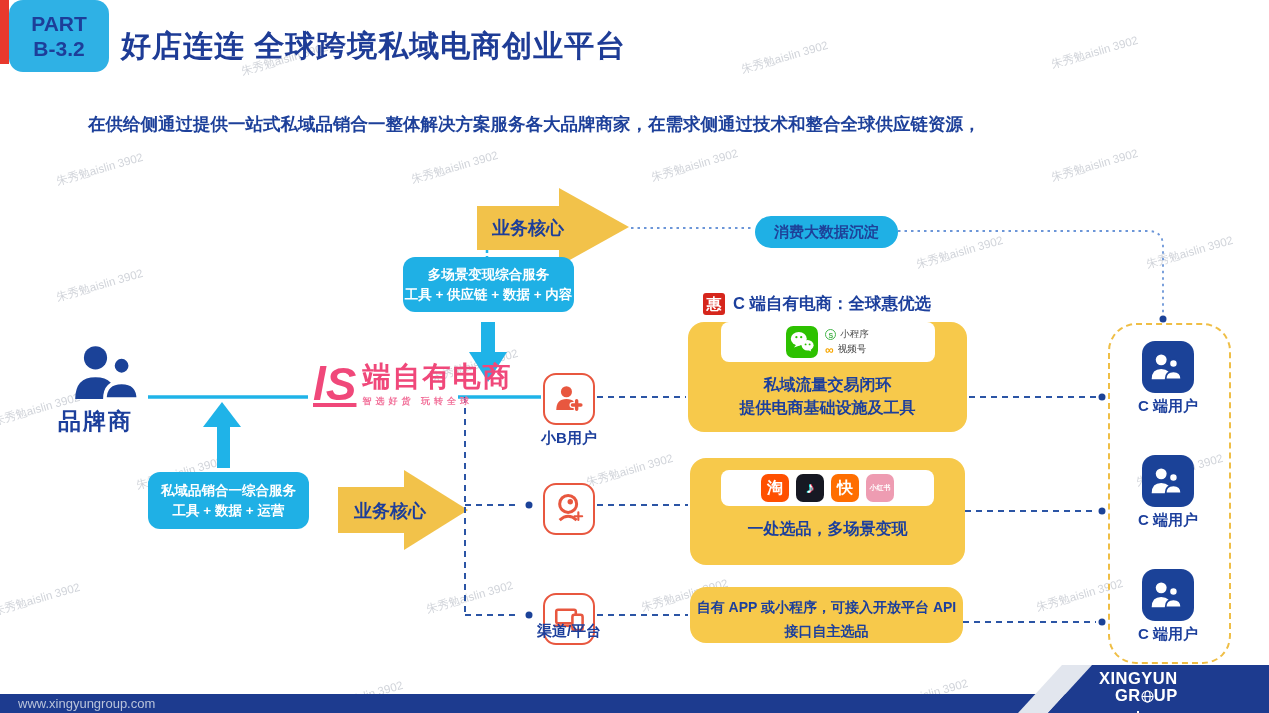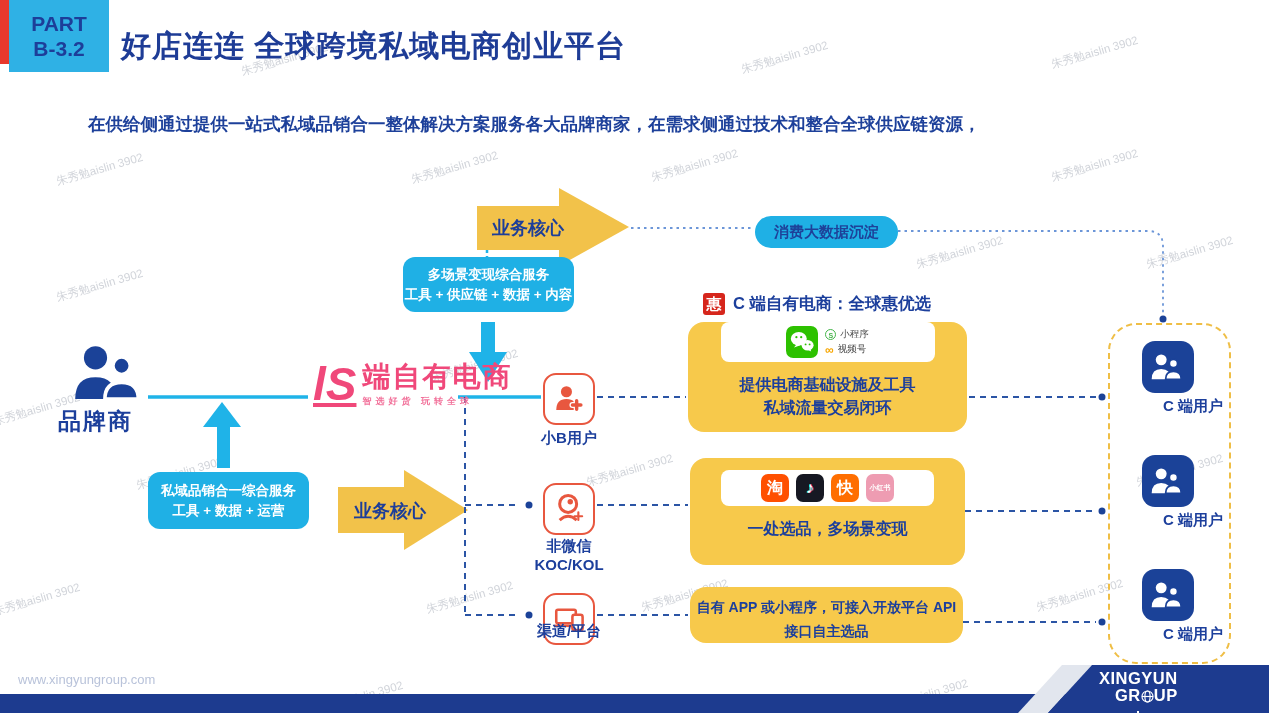--- a/index.html
+++ b/index.html
@@ -7,21 +7,21 @@
          font-family:"Liberation Sans","DejaVu Sans",sans-serif;}
   
   .wm{position:absolute;z-index:1;font-size:11.5px;color:rgba(170,175,185,.55);
       transform:rotate(-16deg);white-space:nowrap;pointer-events:none;}
   
   .connectors{position:absolute;left:0;top:0;z-index:2;pointer-events:none;}
   
   .red-strip{position:absolute;left:0;top:0;width:9px;height:64px;background:#E8392D;z-index:3;}
   .part-box{position:absolute;left:9px;top:0;width:100px;height:72px;background:#2FB1E5;z-index:3;
             color:#1D3E99;font-weight:bold;font-size:21px;line-height:25px;padding-top:11px;
-            box-sizing:border-box;text-align:center;}
+            box-sizing:border-box;text-align:center;border-radius:14px;}
   .page-title{position:absolute;left:121px;top:26px;z-index:3;margin:0;
               color:#1E3C96;font-size:30px;font-weight:bold;letter-spacing:1px;}
   .intro{position:absolute;left:88px;top:110px;width:990px;z-index:3;margin:0;
          color:#1D409A;font-size:17.5px;font-weight:bold;line-height:28px;}
   
   .abs{position:absolute;z-index:3;}
   .cyan-box{background:#1FB0E5;border-radius:12px;color:#fff;font-weight:bold;
             font-size:13.5px;line-height:20px;text-align:center;display:flex;
             flex-direction:column;justify-content:center;}
   .arrow-label{color:#1D3E99;font-size:18px;font-weight:bold;text-align:center;z-index:4;}
@@ -51,23 +51,23 @@
             color:#fff;font-weight:bold;font-size:16px;}
   .mini-col{display:flex;flex-direction:column;justify-content:center;gap:2px;}
   .mini-row{display:flex;align-items:center;gap:4px;font-size:9.5px;color:#444;}
   .mini-circle{width:11px;height:11px;border:1.5px solid #45B54A;border-radius:50%;color:#45B54A;
                font-size:7px;font-weight:bold;text-align:center;line-height:11px;box-sizing:border-box;}
   .infinity{color:#F7A600;font-weight:bold;font-size:12px;line-height:10px;}
   
   .c-users-frame{border:2px dashed #EFBE45;border-radius:28px;}
   .c-user-icon{width:52px;height:52px;background:#1B4298;border-radius:13px;
                display:flex;align-items:center;justify-content:center;}
-  .c-user-label{color:#1C3F9C;font-size:15px;font-weight:bold;text-align:right;}
-  
-  .footer-url{position:absolute;left:18px;top:670px;height:19px;line-height:19px;z-index:4;
+  .c-user-label{color:#1C3F9C;font-size:15px;font-weight:bold;text-align:center;}
+  
+  .footer-url{position:absolute;left:18px;top:694px;height:19px;line-height:19px;z-index:4;
               color:#B9C3DA;font-size:13px;}
   .footer-logo{position:absolute;left:1099px;top:670px;z-index:4;display:flex;align-items:center;gap:7px;color:#fff;flex-direction:column;}
   .fl-en{text-align:right;font-weight:bold;font-size:16.5px;line-height:17px;letter-spacing:.5px;}
   .fl-div{width:2px;height:35px;background:#fff;}
   .fl-cn{font-weight:bold;font-size:16px;line-height:18px;letter-spacing:1px;}
 </style>
 </head>
 <body>
 
 <div class="slide">
@@ -213,24 +213,20 @@
 
   <div class="abs node-icon" style="left:543px;top:483px">
     <svg width="34" height="34" viewBox="0 0 40 40" fill="none" stroke="#E8573F">
       <circle cx="19" cy="14" r="10" stroke-width="3.5"></circle>
       <circle cx="21.5" cy="11.5" r="3.2" fill="#E8573F" stroke="none"></circle>
       <path d="M9 33 q10 -9 20 0" stroke-width="3.5"></path>
       <g stroke-width="2.5" stroke-linecap="round">
           <path d="M31 24 v9 M26.5 28.5 h9"></path>
         </g>
     </svg>
-  </div>
-  <div class="abs node-label" style="left:515px;top:536px;width:108px">
-    <div>非微信</div>
-    <div>KOC/KOL</div>
   </div>
 
   <div class="abs node-icon" style="left:543px;top:593px">
     <svg width="34" height="34" viewBox="0 0 40 40" fill="#fff" stroke="#E8573F">
       <rect x="5" y="9" width="23" height="16" rx="2" stroke-width="3"></rect>
       <path d="M3 28 h25" stroke-width="3"></path>
       <rect x="24" y="15" width="12" height="18" rx="2.5" stroke-width="3"></rect>
     </svg>
   </div>
   <div class="abs node-label" style="left:515px;top:621px;width:108px">渠道/平台</div>
@@ -253,22 +249,22 @@
           <span class="mini-circle">S</span>
           <span>小程序</span>
         </span>
         <span class="mini-row">
           <span class="infinity">∞</span>
           <span>视频号</span>
         </span>
       </span>
     </div>
     <div class="card-text" style="margin-top:11px">
+      <div>私域流量交易闭环</div>
       <div>提供电商基础设施及工具</div>
-      <div>私域流量交易闭环</div>
     </div>
   </div>
 
   <div class="abs card" style="left:690px;top:458px;width:275px;height:107px;padding-top:12px">
     <div class="card-white" style="width:213px;height:36px">
       <span class="app-icon" style="background:#FF5000">淘</span>
       <span class="app-icon" style="background:#161823;text-shadow:-1px 0 #25F4EE,1px 0 #FE2C55">♪</span>
       <span class="app-icon" style="background:#FF6E00">快</span>
       <span class="app-icon" style="background:#EE9CB2;font-size:7px">小红书</span>
     </div>

